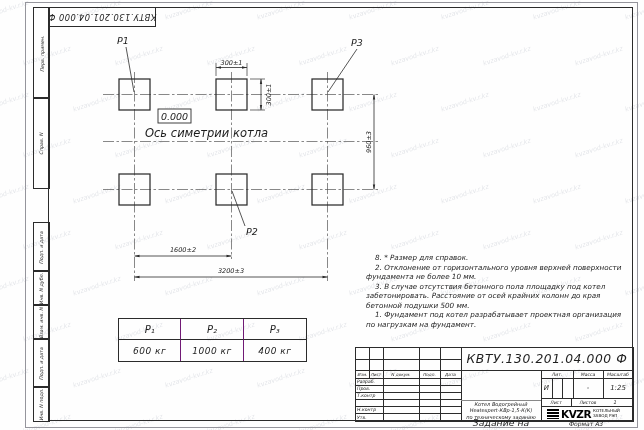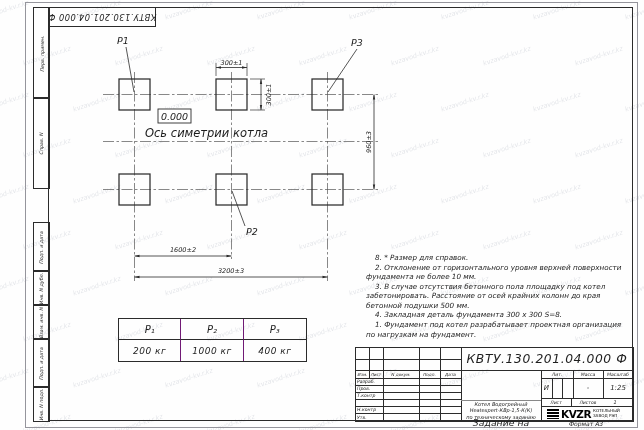--- a/index.html
+++ b/index.html
@@ -232,29 +232,28 @@
     <rect class="lvlbox" x="158" y="109" width="33" height="14"></rect>
     <text class="lvl" x="174.5" y="119.5" text-anchor="middle">0.000</text>
 
     <text class="axis" x="145" y="137">Ось симетрии котла</text>
   </svg>
 
   <div class="notes">
     <p>8. * Размер для справок.</p>
     <p>2. Отклонение от горизонтального уровня верхней поверхности фундамента не более 10 мм.</p>
     <p>3. В случае отсутствия бетонного пола площадку под котел забетонировать. Расстояние от осей крайних колонн до края бетонной подушки 500 мм.</p>
-    <p>4. Закладная деталь фундамента  300 х 300  S=8.</p>
     <p>1. Фундамент под котел разрабатывает проектная организация по нагрузкам на фундамент.</p>
   </div>
 
   <div class="load-table">
     <div class="cell hdr">P₁</div>
     <div class="cell hdr">P₂</div>
     <div class="cell hdr">P₃</div>
-    <div class="cell val">200 кг</div>
+    <div class="cell val">600 кг</div>
     <div class="cell val">1000 кг</div>
     <div class="cell val">400 кг</div>
   </div>
 
   <div class="tblock">
 
     <div class="v" style="left:13px;top:0;height:30px;"></div>
     <div class="v" style="left:27px;top:0;height:73px;"></div>
     <div class="v" style="left:63px;top:0;height:73px;"></div>
     <div class="v" style="left:84px;top:0;height:73px;"></div>

